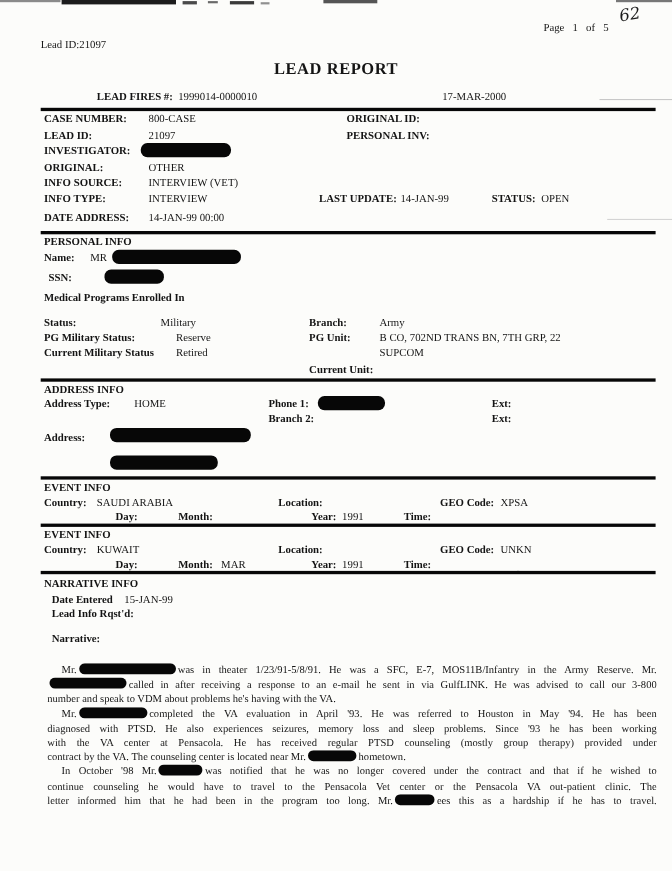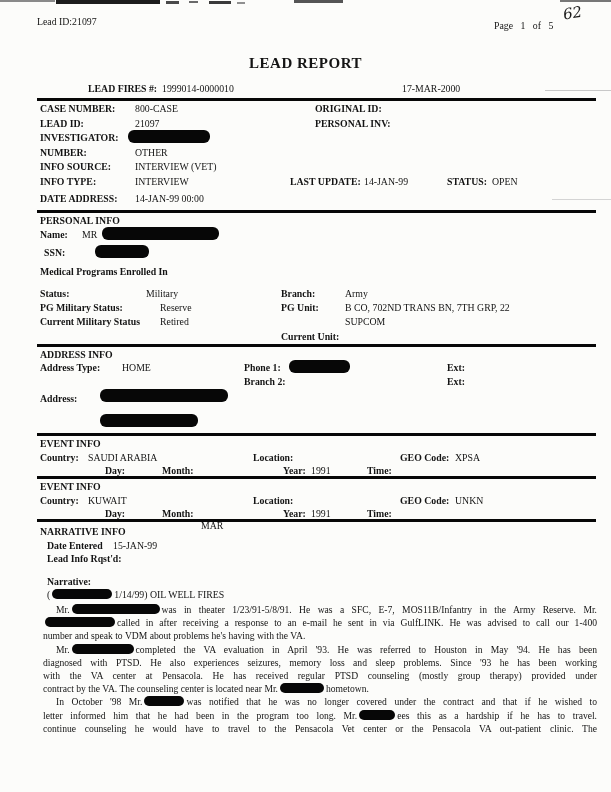--- a/index.html
+++ b/index.html
@@ -33,21 +33,21 @@
   <div class="art" style="left:166px;top:1px;width:13px;height:3px;background:#4a4a4a"></div>
   <div class="art" style="left:189px;top:1px;width:9px;height:2px;background:#6a6a6a"></div>
   <div class="art" style="left:209px;top:1px;width:22px;height:3px;background:#3a3a3a"></div>
   <div class="art" style="left:237px;top:2px;width:8px;height:2px;background:#909090"></div>
   <div class="art" style="left:294px;top:0;width:49px;height:3px;background:#555"></div>
   <div class="art" style="left:560px;top:0;width:51px;height:2px;background:#777"></div>
   <div class="art" style="left:545px;top:90px;width:66px;height:1px;background:#c8c8c8"></div>
   <div class="art" style="left:552px;top:199px;width:59px;height:1px;background:#d4d4d4"></div>
   <div class="art" style="left:470px;top:519px;width:2px;height:2px;background:#444"></div>
 
-  <span class="t" style="left:37px;top:16px">Lead ID:21097</span>
+  <span class="t" style="left:37px;top:36px">Lead ID:21097</span>
   <span class="t pg" style="left:494px;top:20px">Page 1 of 5</span>
   <span class="hand">62</span>
 
   <div class="title">LEAD REPORT</div>
   <span class="t b" style="left:88px;top:83px">LEAD FIRES #:</span>
   <span class="t" style="left:162px;top:83px">1999014-0000010</span>
   <span class="t" style="left:402px;top:83px">17-MAR-2000</span>
 
   <div class="rule" style="top:98px;height:3px"></div>
 
@@ -55,21 +55,21 @@
   <span class="t" style="left:135px;top:103px">800-CASE</span>
   <span class="t b" style="left:315px;top:103px">ORIGINAL ID:</span>
 
   <span class="t b" style="left:40px;top:118px">LEAD ID:</span>
   <span class="t" style="left:135px;top:118px">21097</span>
   <span class="t b" style="left:315px;top:118px">PERSONAL INV:</span>
 
   <span class="t b" style="left:40px;top:132px">INVESTIGATOR:</span>
   <div class="redact abs" style="left:128px;top:130px;width:82px"></div>
 
-  <span class="t b" style="left:40px;top:147px">NUMBER:</span>
+  <span class="t b" style="left:40px;top:147px">ORIGINAL:</span>
   <span class="t" style="left:135px;top:147px">OTHER</span>
 
   <span class="t b" style="left:40px;top:161px">INFO SOURCE:</span>
   <span class="t" style="left:135px;top:161px">INTERVIEW (VET)</span>
 
   <span class="t b" style="left:40px;top:176px">INFO TYPE:</span>
   <span class="t" style="left:135px;top:176px">INTERVIEW</span>
   <span class="t b" style="left:290px;top:176px">LAST UPDATE:</span>
   <span class="t" style="left:364px;top:176px">14-JAN-99</span>
   <span class="t b" style="left:447px;top:176px">STATUS:</span>
@@ -136,41 +136,40 @@
   <div class="rule" style="top:476px;height:3px"></div>
 
   <span class="t b" style="left:40px;top:481px">EVENT INFO</span>
   <span class="t b" style="left:40px;top:495px">Country:</span>
   <span class="t" style="left:88px;top:495px">KUWAIT</span>
   <span class="t b" style="left:253px;top:495px">Location:</span>
   <span class="t b" style="left:400px;top:495px">GEO Code:</span>
   <span class="t" style="left:455px;top:495px">UNKN</span>
   <span class="t b" style="left:105px;top:508px">Day:</span>
   <span class="t b" style="left:162px;top:508px">Month:</span>
-  <span class="t" style="left:201px;top:520px">MAR</span>
+  <span class="t" style="left:201px;top:508px">MAR</span>
   <span class="t b" style="left:283px;top:508px">Year:</span>
   <span class="t" style="left:311px;top:508px">1991</span>
   <span class="t b" style="left:367px;top:508px">Time:</span>
 
   <div class="rule" style="top:519px;height:3px"></div>
 
   <span class="t b" style="left:40px;top:526px">NARRATIVE INFO</span>
   <span class="t b" style="left:47px;top:540px">Date Entered</span>
   <span class="t" style="left:113px;top:540px">15-JAN-99</span>
   <span class="t b" style="left:47px;top:553px">Lead Info Rqst'd:</span>
   <span class="t b" style="left:47px;top:576px">Narrative:</span>
 
-  <div class="t" style="left:47px;top:589px"><span>(</span><span class="redact r60"></span><span>1/14/99)  OIL WELL FIRES</span></div>
 
   <div class="nbody">
     <div class="nline jf ind"><span>Mr.</span><span class="redact r88"></span><span>was in theater 1/23/91-5/8/91.  He was a SFC, E-7, MOS11B/Infantry in the Army Reserve.  Mr.</span></div>
-    <div class="nline jf"><span class="redact r70"></span><span>called in after receiving a response to an e-mail he sent in via GulfLINK.  He was advised to call our 1-400</span></div>
+    <div class="nline jf"><span class="redact r70"></span><span>called in after receiving a response to an e-mail he sent in via GulfLINK.  He was advised to call our 3-800</span></div>
     <div class="nline"><span>number and speak to VDM about problems he's having with the VA.</span></div>
     <div class="nline jf ind"><span>Mr.</span><span class="redact r62"></span><span>completed the VA evaluation in April '93.  He was referred to Houston in May '94.  He has been</span></div>
     <div class="nline jf"><span>diagnosed with PTSD.  He also experiences seizures, memory loss and sleep problems.  Since '93 he has been working</span></div>
     <div class="nline jf"><span>with the VA center at Pensacola.  He has received regular PTSD counseling (mostly group therapy) provided under</span></div>
     <div class="nline"><span>contract by the VA.  The counseling center is located near Mr.</span><span class="redact r44"></span><span>hometown.</span></div>
     <div class="nline jf ind"><span>In October '98 Mr.</span><span class="redact r40"></span><span>was notified that he was no longer covered under the contract and that if he wished to</span></div>
+    <div class="nline jf"><span>continue counseling he would have to travel to the Pensacola Vet center or the Pensacola VA out-patient clinic.  The</span></div>
     <div class="nline jf"><span>letter informed him that he had been in the program too long.  Mr.</span><span class="redact r36"></span><span>ees this as a hardship if he has to travel.</span></div>
-    <div class="nline jf"><span>continue counseling he would have to travel to the Pensacola Vet center or the Pensacola VA out-patient clinic.  The</span></div>
   </div>
 
 </div>
 
 </body></html>

